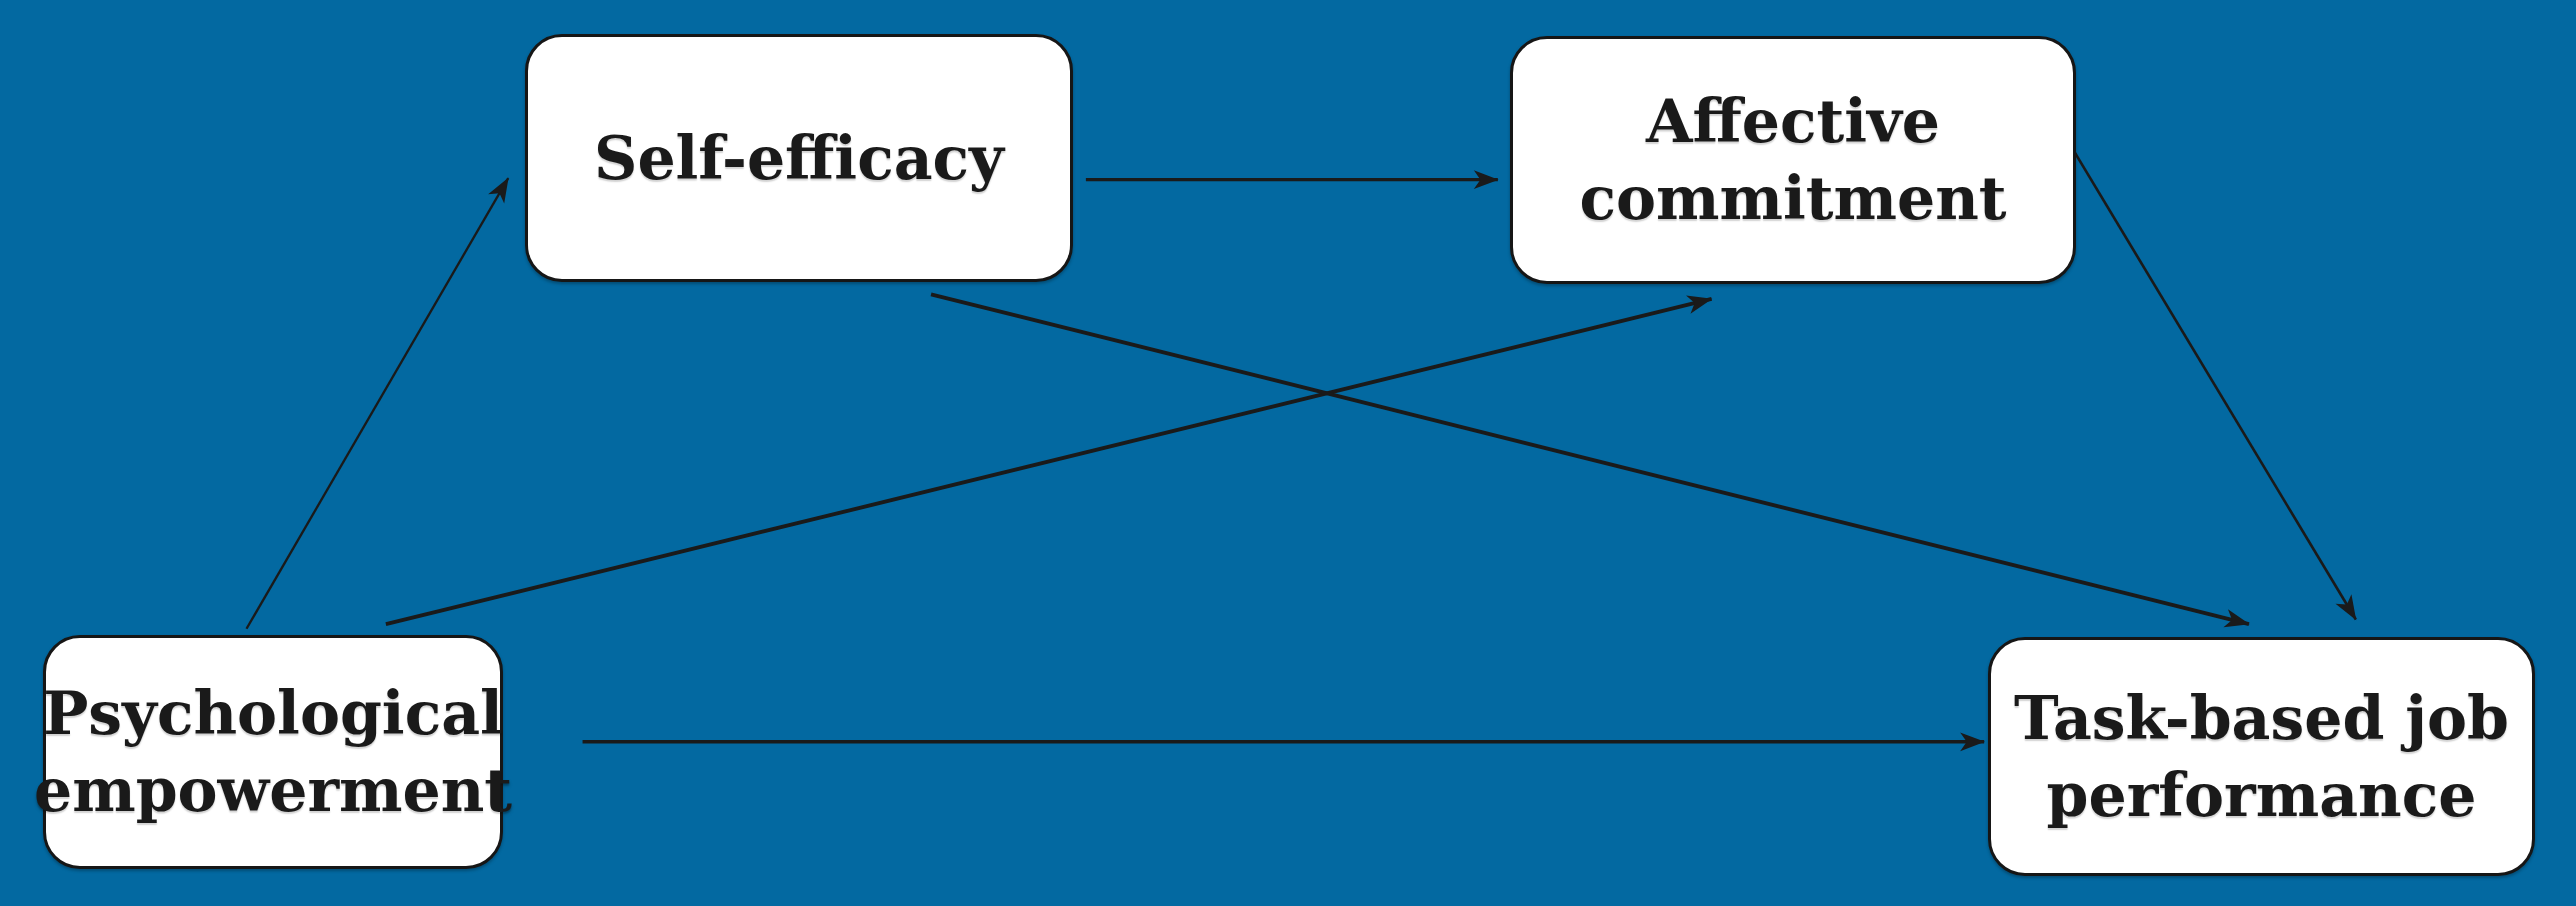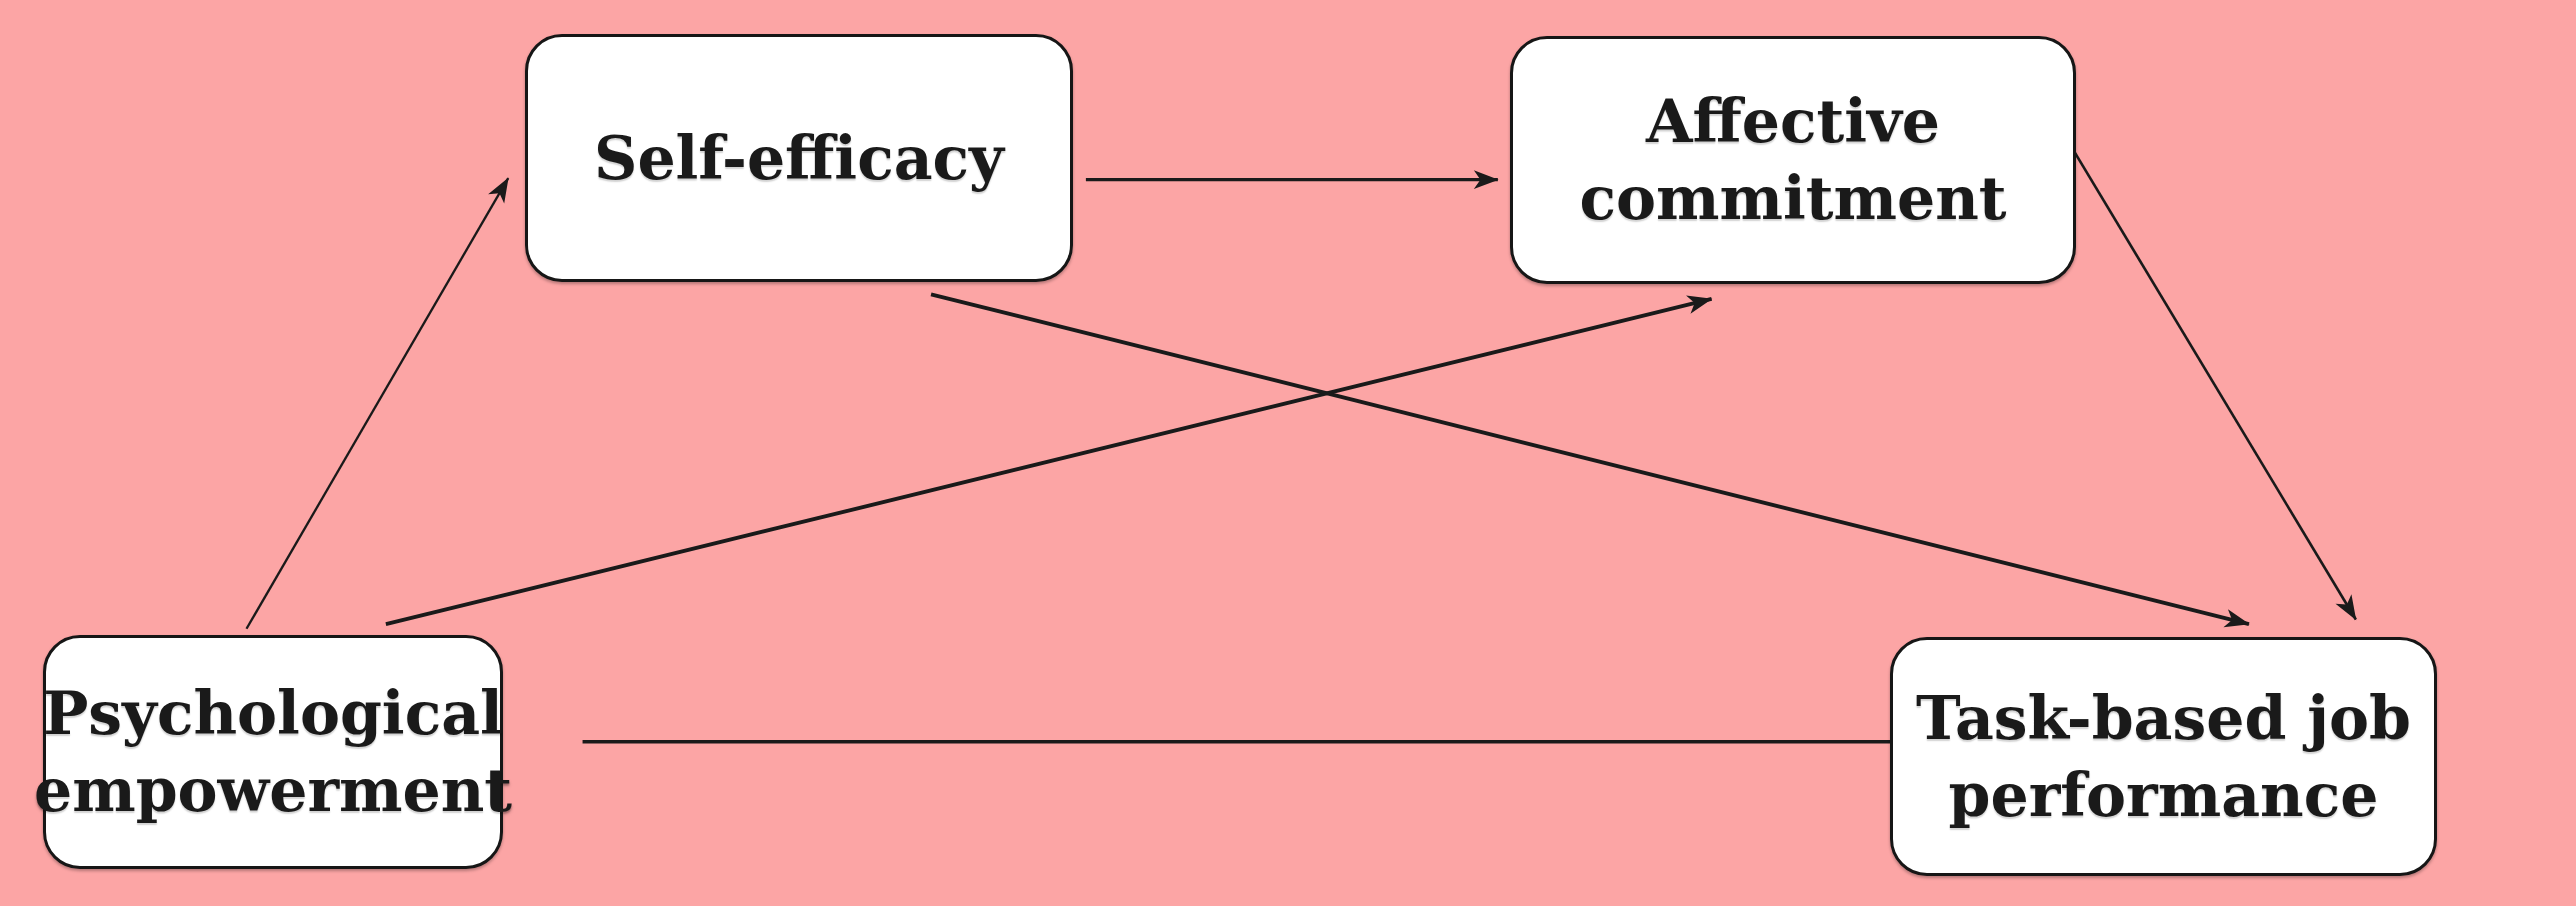--- a/index.html
+++ b/index.html
@@ -4,21 +4,21 @@
 <style>
   html, body {
     margin: 0;
     padding: 0;
     background: #ffffff;
   }
   .stage {
     position: relative;
     width: 2576px;
     height: 906px;
-    background: #fca5a5;
+    background: #0369a1;
     overflow: hidden;
     font-family: "DejaVu Serif", "Liberation Serif", serif;
   }
   .edges-layer {
     position: absolute;
     left: 0;
     top: 0;
     width: 2576px;
     height: 906px;
   }
@@ -69,19 +69,19 @@
   <div class="node" style="left: 1510px; top: 36px; width: 566px; height: 248px;">
     <span class="label">Affective
 commitment</span>
   </div>
 
   <div class="node" style="left: 43px; top: 635px; width: 460px; height: 234px;">
     <span class="label">Psychological
 empowerment</span>
   </div>
 
-  <div class="node" style="left: 1890px; top: 637px; width: 547px; height: 239px;">
+  <div class="node" style="left: 1988px; top: 637px; width: 547px; height: 239px;">
     <span class="label">Task-based job
 performance</span>
   </div>
 
 </div>
 
 
 </body></html>

